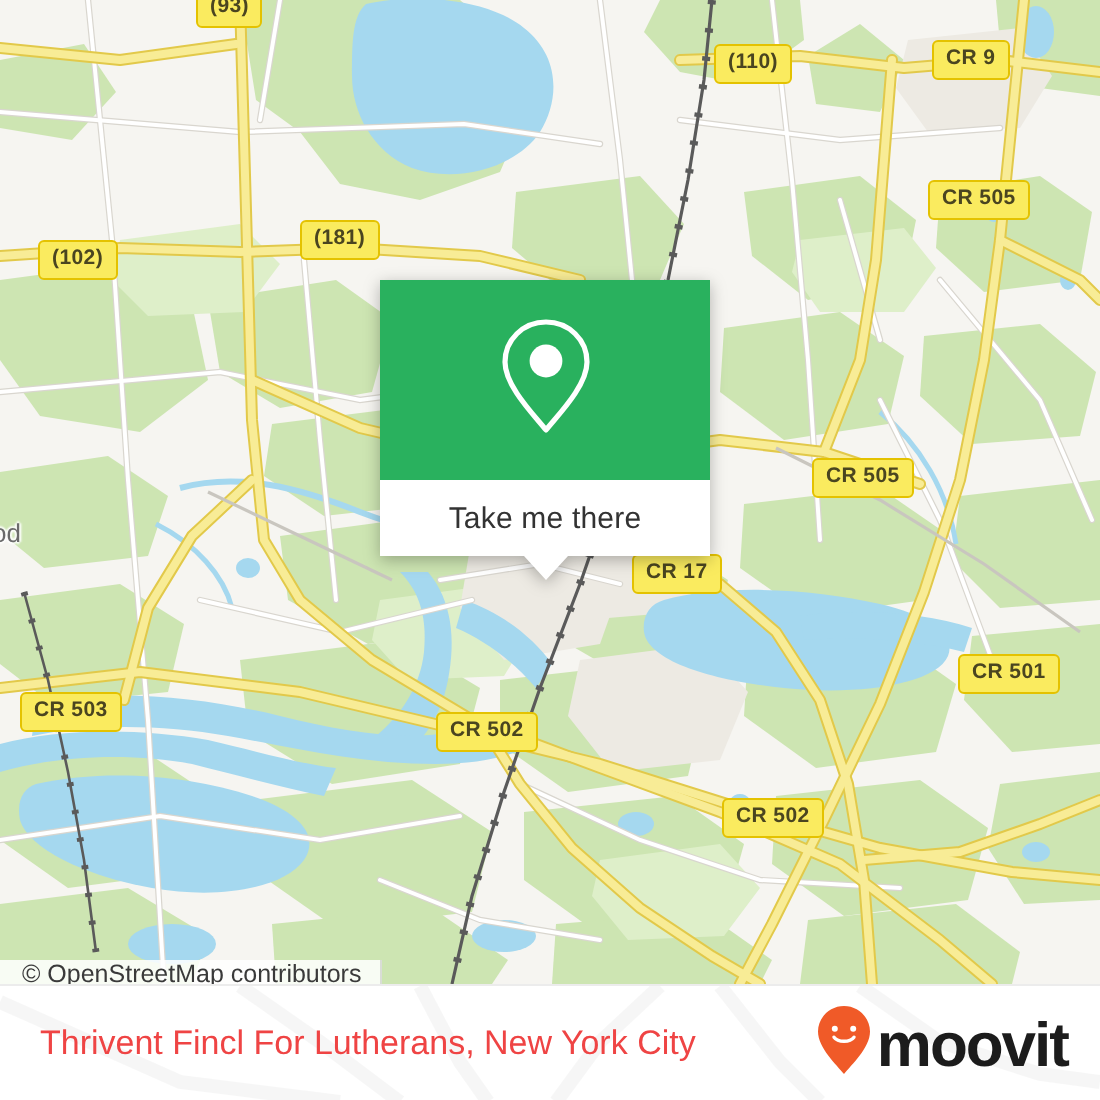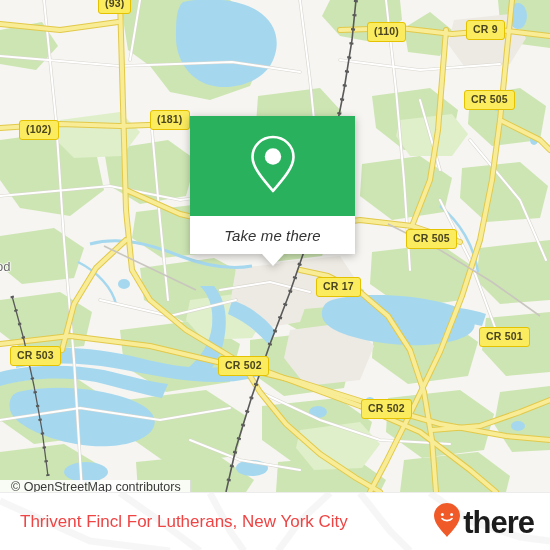--- a/index.html
+++ b/index.html
@@ -62,24 +62,23 @@
     white-space: nowrap;
     text-shadow:
       1px 0 1px #fff, -1px 0 1px #fff,
       0 1px 1px #fff, 0 -1px 1px #fff;
   }
 
   
   #popup {
     position: absolute;
     left: 190px;
-    top: 116px;
+    top: 140px;
     width: 165px;
     filter: drop-shadow(0 2px 4px rgba(0,0,0,.28));
-    font-style: italic;
   }
   #popup-head {
     height: 100px;
     background: #29B15E;
     display: flex;
     align-items: center;
     justify-content: center;
   }
   #popup-foot {
     background: #ffffff;
@@ -351,21 +350,21 @@
           <path d="M388,224 L440,250 L492,282 L540,316"></path>
           <path d="M104,246 L150,268 L196,290"></path>
         </g>
       </g>
     </svg>
 
     <div>
       <div class="shield" style="left:98px;  top:-6px;">(93)</div>
       <div class="shield" style="left:19px;  top:120px;">(102)</div>
       <div class="shield" style="left:150px; top:110px;">(181)</div>
-      <div class="shield" style="left:367px; top:22px;">(110)</div>
+      <div class="shield" style="left:357px; top:22px;">(110)</div>
       <div class="shield" style="left:466px; top:20px;">CR 9</div>
       <div class="shield" style="left:464px; top:90px;">CR 505</div>
       <div class="shield" style="left:406px; top:229px;">CR 505</div>
       <div class="shield" style="left:479px; top:327px;">CR 501</div>
       <div class="shield" style="left:297px; top:277px;margin-left:19px;">CR 17</div>
       <div class="shield" style="left:218px; top:356px;">CR 502</div>
       <div class="shield" style="left:361px; top:399px;">CR 502</div>
       <div class="shield" style="left:10px;  top:346px;">CR 503</div>
     </div>
 
@@ -406,18 +405,18 @@
       <span id="footer-title">Thrivent Fincl For Lutherans, New York City</span>
       <span id="brand">
         <span>
           <svg width="26" height="34" viewBox="0 0 26 34" aria-hidden="true">
             <path d="M13 0 C5.9 0 0 5.7 0 12.8 C0 21 9.4 29.6 13 34 C16.6 29.6 26 21 26 12.8 C26 5.7 20.1 0 13 0 Z" fill="#F05A28"></path>
             <circle cx="8.4" cy="11.4" r="1.5" fill="#FFFFFF"></circle>
             <circle cx="17.6" cy="11.4" r="1.5" fill="#FFFFFF"></circle>
             <path d="M8 15.6 C10 18.3 16 18.3 18 15.6" fill="none" stroke="#FFFFFF" stroke-width="1.7" stroke-linecap="round"></path>
           </svg>
         </span>
-        <span id="brand-wordmark">there</span>
+        <span id="brand-wordmark">moovit</span>
       </span>
     </div>
   </div>
 
 </div>
 
 </body></html>

